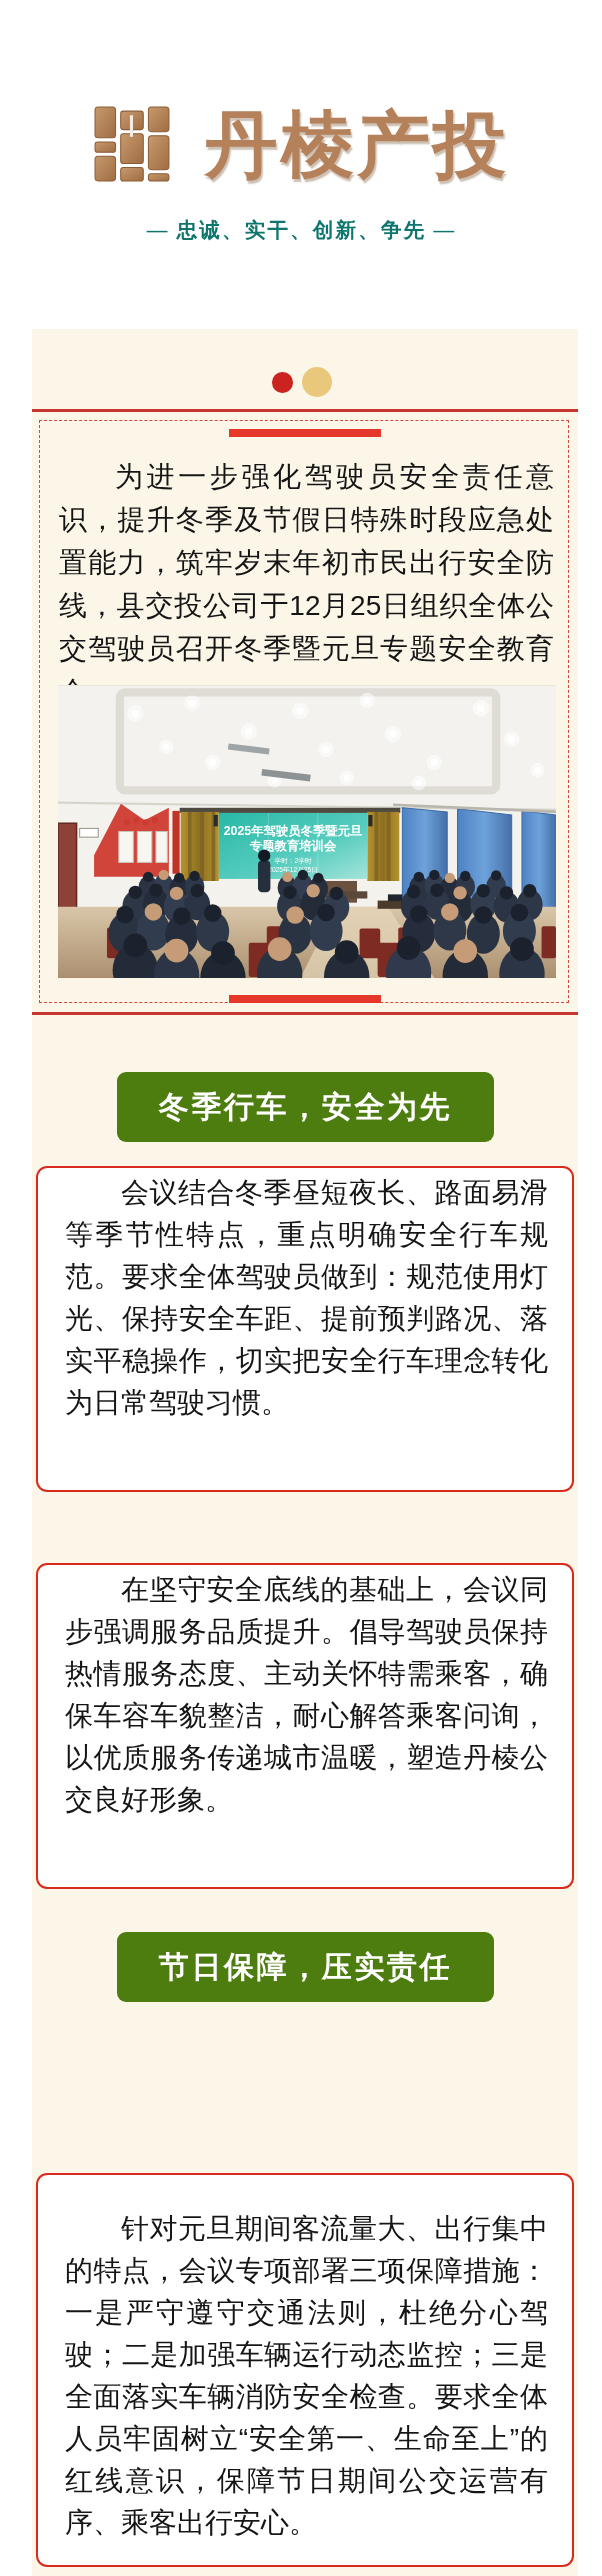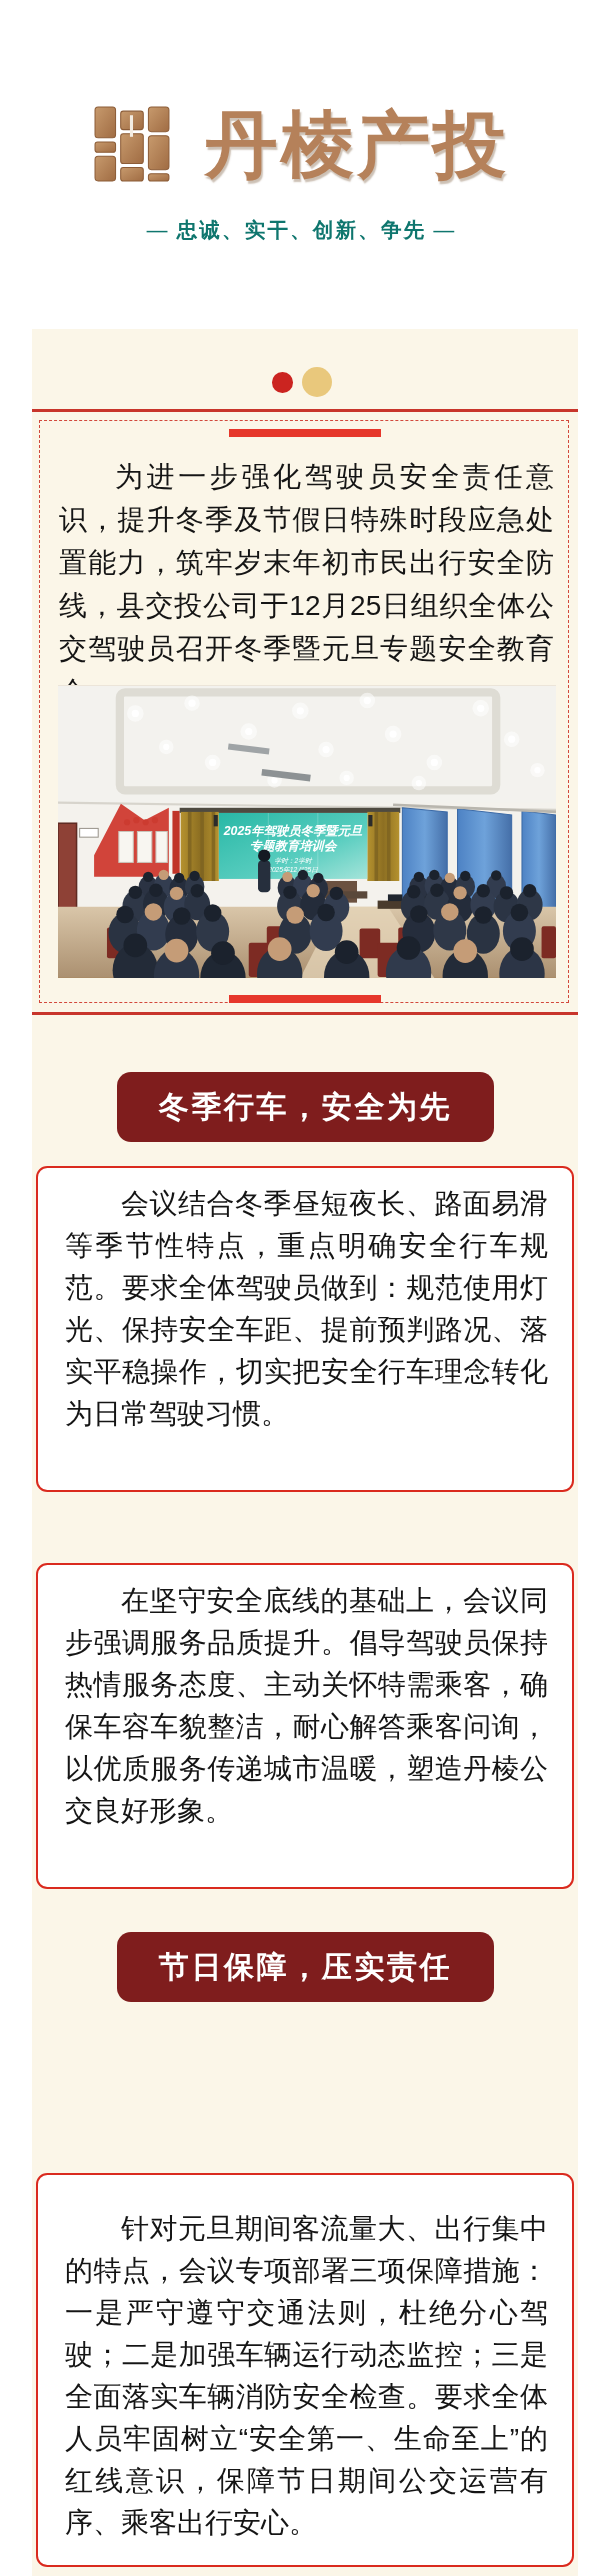--- a/index.html
+++ b/index.html
@@ -23,32 +23,32 @@
   
   .rule{position:absolute;left:32px;width:546px;height:2.6px;background:#c8352b;}
   .rule-top{top:409px;} .rule-bottom{top:1012px;}
   .dashedbox{position:absolute;left:39px;top:420px;width:530px;height:583px;border:1.5px dashed #d2483c;box-sizing:border-box;}
   .tab{position:absolute;left:229px;width:152px;height:8.2px;background:#e6372b;}
   .tab-top{top:429px;} .tab-bottom{top:995px;}
   .intro-p{position:absolute;left:59px;top:455px;width:495px;margin:0;
     font-size:28px;line-height:43px;color:#151515;text-align:justify;text-indent:56px;}
 
   
-  .photo{position:absolute;left:58px;top:685px;width:498px;height:293px;background:#a16207;font-style:italic;}
+  .photo{position:absolute;left:58px;top:685px;width:498px;height:293px;background:#a16207;}
   .photo svg{display:block;}
   .photo text{font-family:"Liberation Sans","DejaVu Sans",sans-serif;}
 
   
-  .banner{position:absolute;left:117px;width:377px;height:70px;background:#7f1d1d;border-radius:14px;
+  .banner{position:absolute;left:117px;width:377px;height:70px;background:#4d7c0f;border-radius:9px;
     color:#ffffff;font-size:30px;font-weight:bold;letter-spacing:2.6px;
     display:flex;align-items:center;justify-content:center;}
   .banner1{top:1072px;} .banner2{top:1563px;font-style:italic;} .banner3{top:1932px;}
   .wbox{position:absolute;left:36px;width:538px;background:#ffffff;border:2.1px solid #da2a1e;border-radius:11.3px;box-sizing:border-box;overflow:hidden;}
   .wbox1{top:1166px;height:326px;} .wbox2{top:1563px;height:326px;} .wbox3{top:2145px;height:394px;margin-top:28px;}
-  .wbox p{margin:0;padding:15px 24px 0 27px;font-size:28px;line-height:42px;color:#151515;text-align:justify;text-indent:56px;}
+  .wbox p{margin:0;padding:4px 24px 0 27px;font-size:28px;line-height:42px;color:#151515;text-align:justify;text-indent:56px;}
   .wbox3 p{padding-top:33px;}
 </style>
 </head>
 <body>
 
 <div id="page">
 
   <div class="header">
     <div class="logo-row">
       <span>

